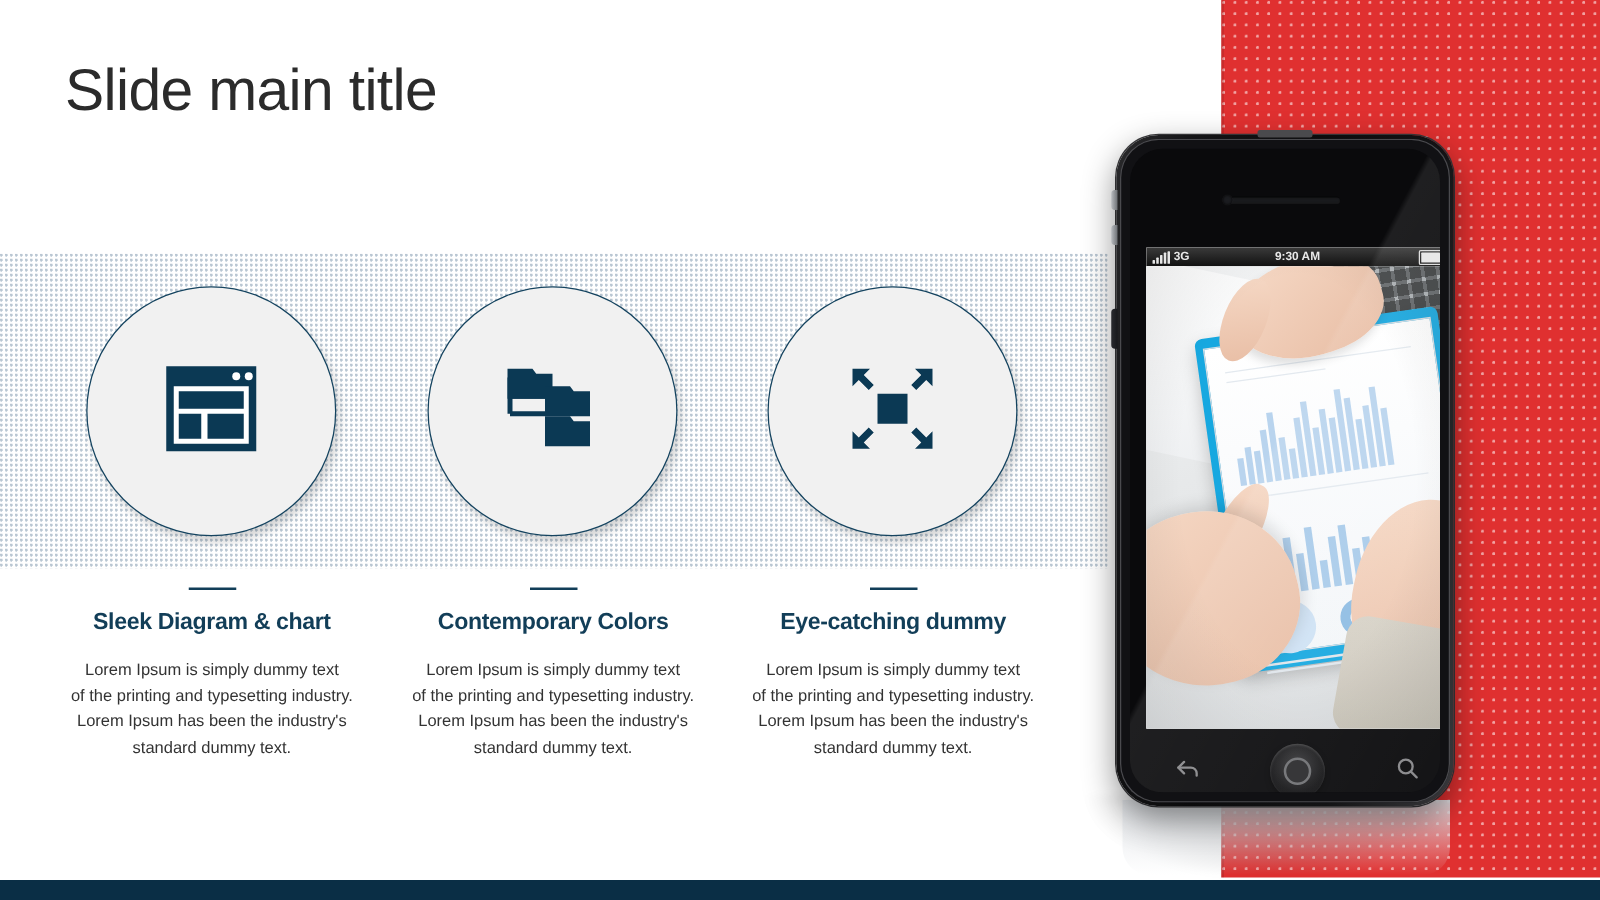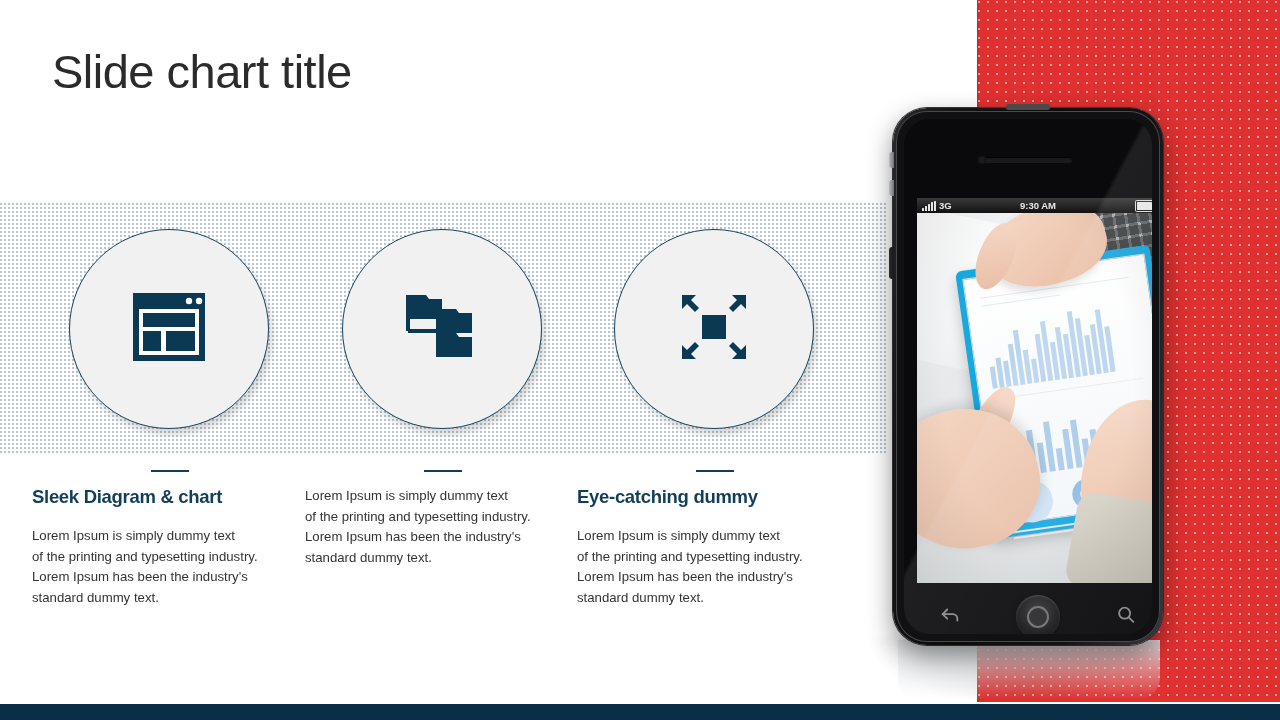--- a/index.html
+++ b/index.html
@@ -53,21 +53,21 @@
   .c3{left:614px;}
   .circle{
     position:absolute;inset:0;border-radius:50%;
     background:#f1f1f1;border:1.6px solid #14435f;
     box-shadow:3px 5px 7px rgba(0,0,0,.17);
     display:flex;align-items:center;justify-content:center;
   }
   .icon-svg{display:block;}
 
   
-  .col{position:absolute;top:470px;width:275px;text-align:left;}
+  .col{position:absolute;top:470px;width:275px;text-align:center;}
   .col1{left:32px;}
   .col2{left:305px;}
   .col3{left:577px;}
   .tick{
     width:38px;height:2px;background:#123e58;margin:0 auto 14px auto;
   }
   .col-head{
     font-size:18.5px;font-weight:bold;color:#123e58;
     letter-spacing:-.3px;margin:0 0 18px 0;white-space:nowrap;
   }
@@ -243,21 +243,21 @@
   }
   .ctrl-icon{opacity:.72;}
 </style>
 </head>
 <body>
 
 <div id="slide">
 
   <div class="red-panel"></div>
 
-  <div class="title">Slide chart title</div>
+  <div class="title">Slide main title</div>
 
   <div class="band"></div>
 
   <div class="circles">
 
     <div class="circle-wrap c1">
       <div class="circle">
         <span class="icon-svg">
           <svg width="80" height="80" viewBox="0 0 80 80">
             <rect x="4" y="6" width="72" height="68" fill="#0b3954"></rect>
@@ -306,20 +306,21 @@
     <div class="col-body">
       <span>Lorem Ipsum is simply dummy text</span>
       <span>of the printing and typesetting industry.</span>
       <span>Lorem Ipsum has been the industry's</span>
       <span>standard dummy text.</span>
     </div>
   </div>
 
   <div class="col col2">
     <div class="tick"></div>
+    <div class="col-head">Contemporary Colors</div>
     <div class="col-body">
       <span>Lorem Ipsum is simply dummy text</span>
       <span>of the printing and typesetting industry.</span>
       <span>Lorem Ipsum has been the industry's</span>
       <span>standard dummy text.</span>
     </div>
   </div>
 
   <div class="col col3">
     <div class="tick"></div>

